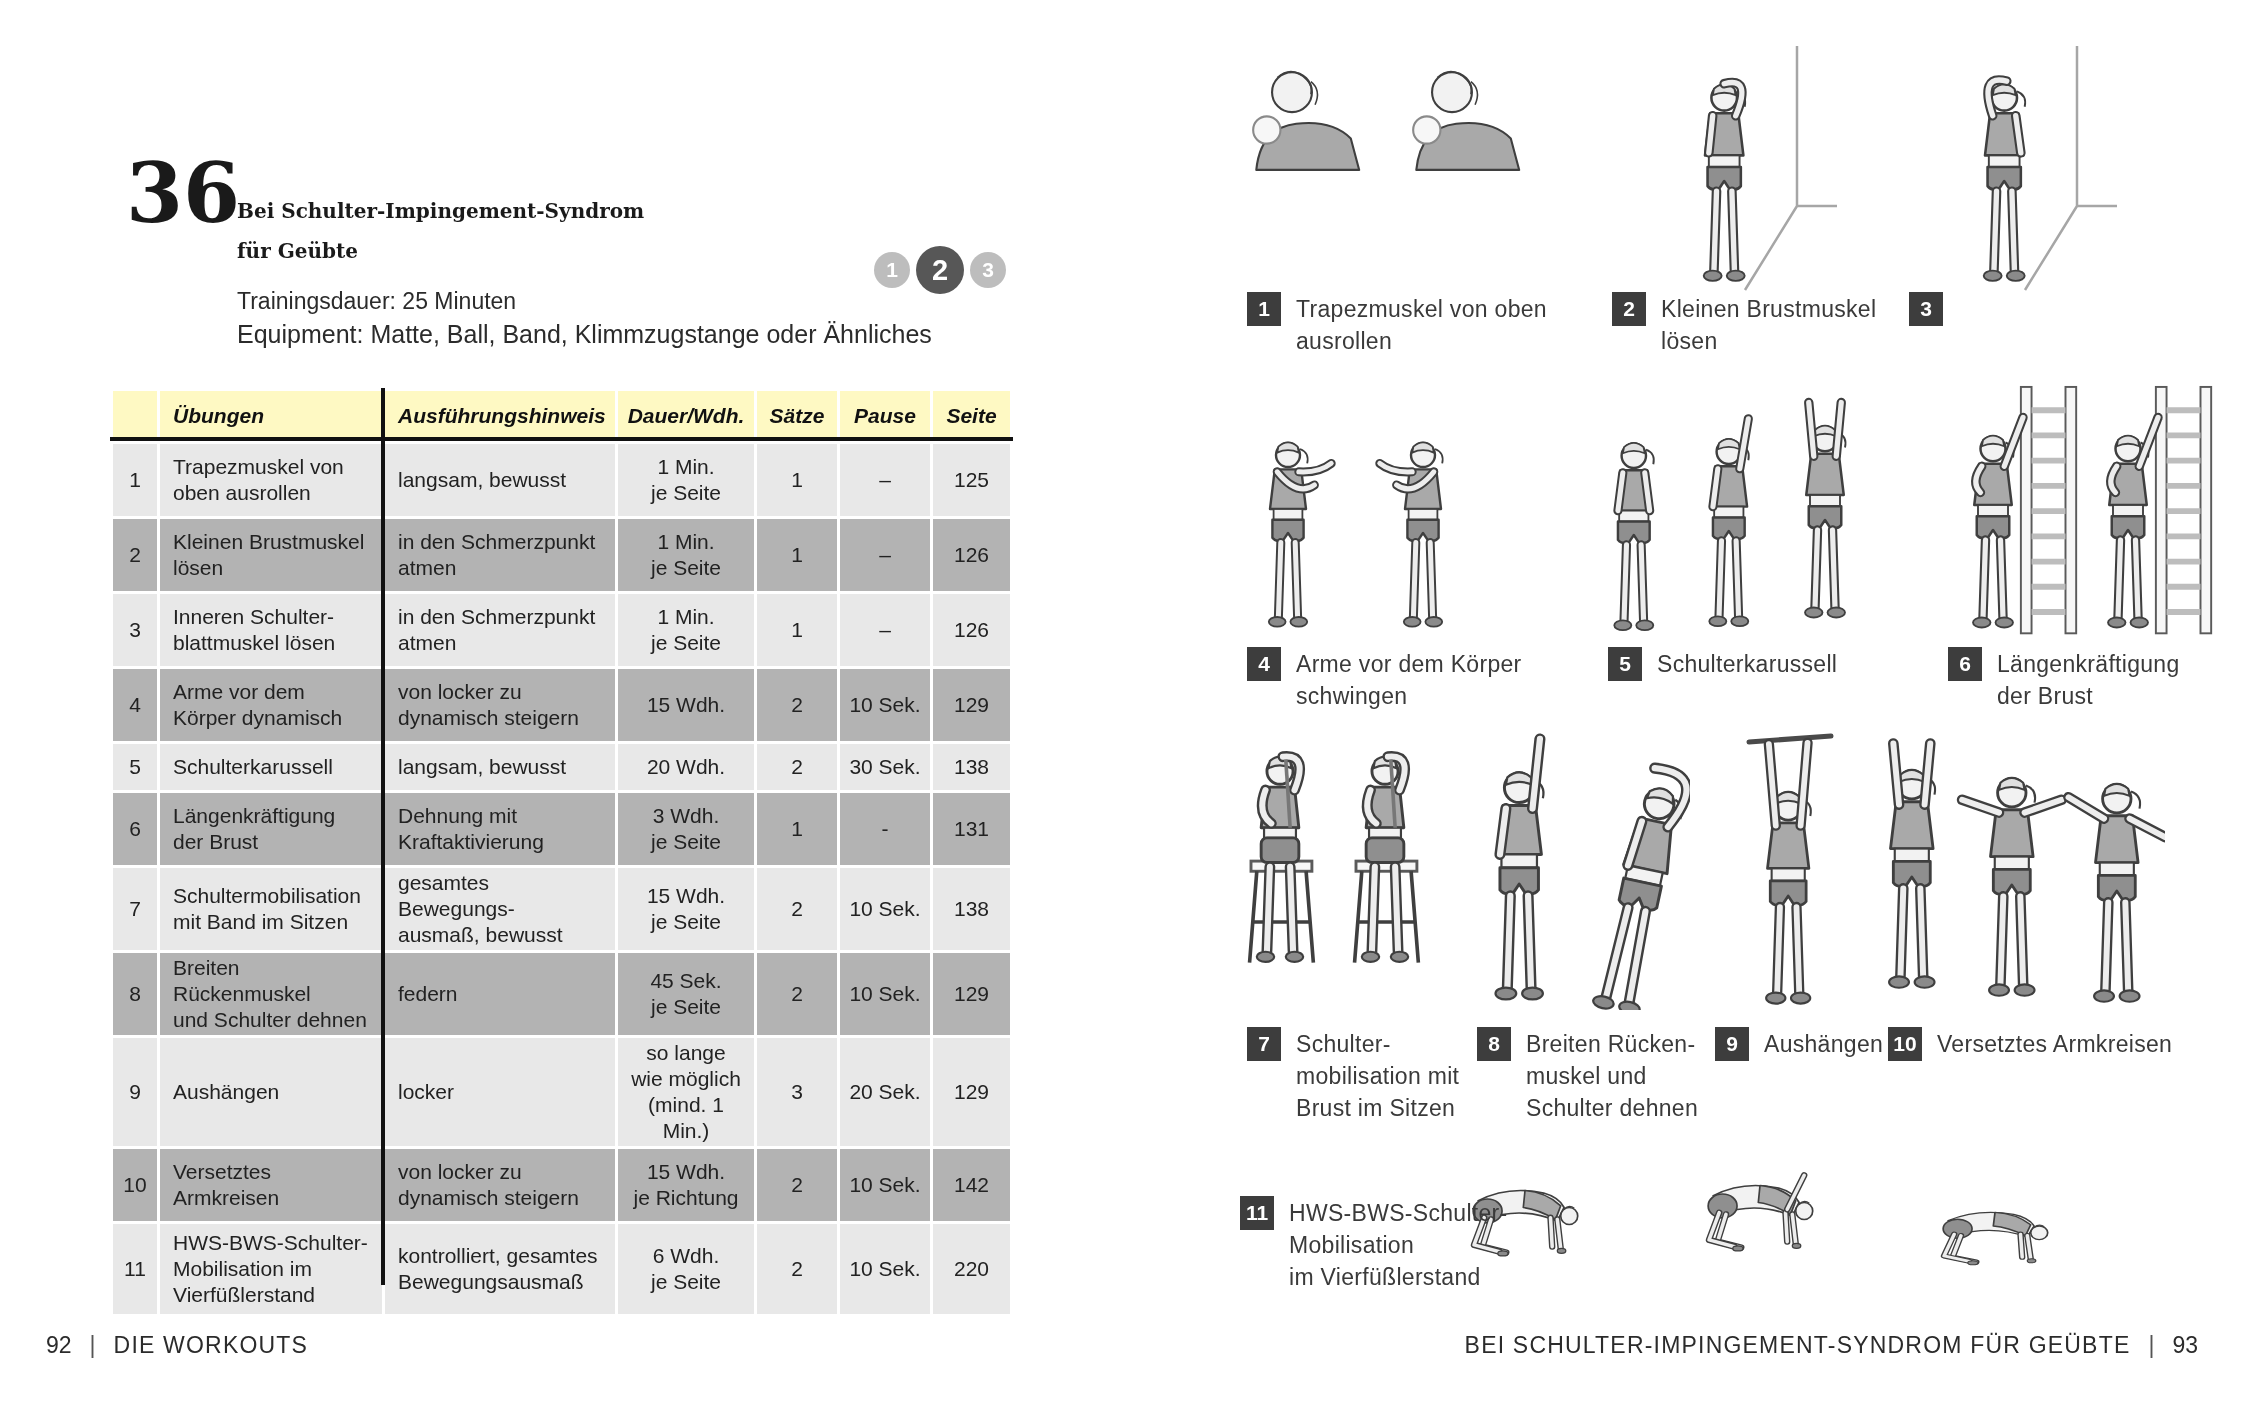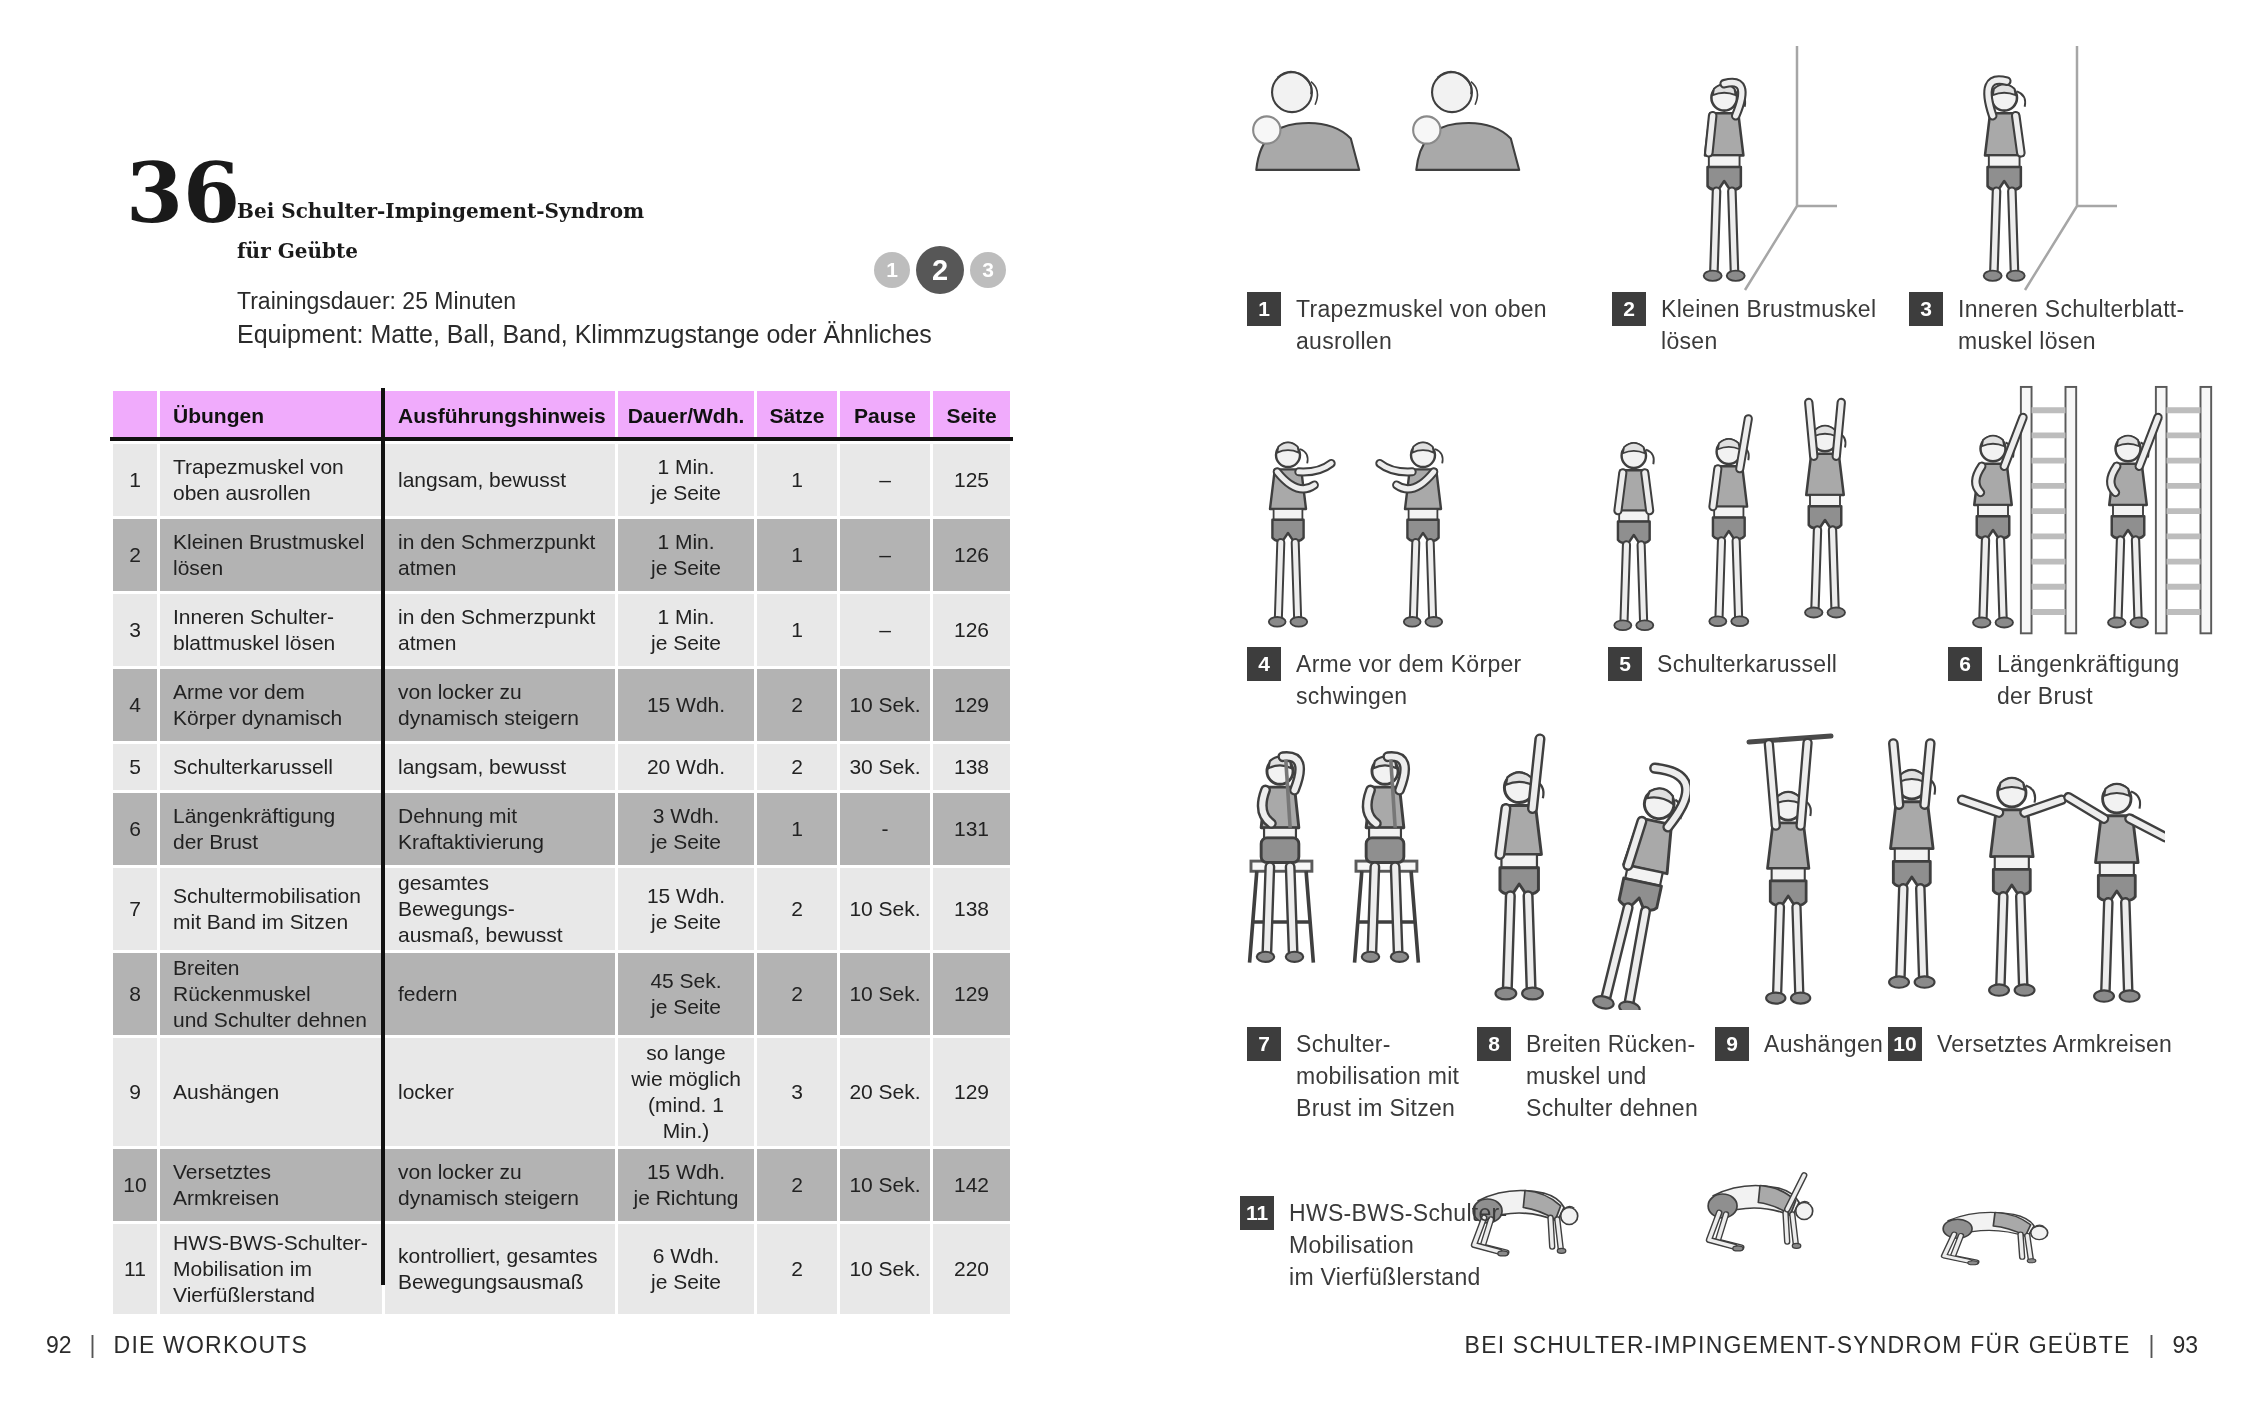--- a/index.html
+++ b/index.html
@@ -16,21 +16,21 @@
   .wsub2{position:absolute;left:237px;top:320px;font-size:25px;color:#2b2b2b;}
   .levels{position:absolute;left:874px;top:246px;display:flex;align-items:center;gap:6px;}
   .lvl{width:36px;height:36px;border-radius:50%;background:#bdbdbd;color:#fff;
        display:flex;align-items:center;justify-content:center;font-size:21px;font-weight:bold;}
   .lvl.active{width:48px;height:48px;background:#575757;font-size:29px;}
 
   
   table.wk{position:absolute;left:110px;top:388px;border-collapse:separate;border-spacing:3px;
            table-layout:fixed;width:903px;}
   table.wk th,table.wk td{font-size:21px;line-height:26px;vertical-align:middle;padding:2px 6px;}
-  table.wk th{background:#f0abfc;color:#111;font-weight:bold;text-align:center;height:46px;}
+  table.wk th{background:#fef9c3;color:#111;font-weight:bold;text-align:center;height:46px;font-style:italic;}
   table.wk th.l, table.wk td.l{text-align:left;padding-left:13px;}
   table.wk td{text-align:center;color:#222;}
   tr.light td{background:#e8e8e8;}
   tr.dark td{background:#b3b3b3;}
   .hline{position:absolute;left:110px;top:437px;width:903px;height:4px;background:#111;}
   .vline{position:absolute;left:381px;top:388px;width:4px;height:897px;background:#111;}
 
   
   .footer{position:absolute;top:1332px;font-size:23px;color:#2b2b2b;display:flex;gap:18px;align-items:baseline;text-align:right;}
   .footer .cap{letter-spacing:1.2px;}
@@ -467,22 +467,20 @@
     <span class="cap-text pre">Trapezmuskel von oben
 ausrollen</span>
   </div>
   <div class="caption" style="left:1612px;top:292px;width:300px">
     <span class="cap-num">2</span>
     <span class="cap-text pre">Kleinen Brustmuskel
 lösen</span>
   </div>
   <div class="caption" style="left:1909px;top:292px;width:320px">
     <span class="cap-num">3</span>
-    <span class="cap-text pre">Inneren Schulterblatt-
-muskel lösen</span>
   </div>
   <div class="caption" style="left:1247px;top:647px;width:330px">
     <span class="cap-num">4</span>
     <span class="cap-text pre">Arme vor dem Körper
 schwingen</span>
   </div>
   <div class="caption" style="left:1608px;top:647px;width:300px">
     <span class="cap-num">5</span>
     <span class="cap-text pre">Schulterkarussell</span>
   </div>

